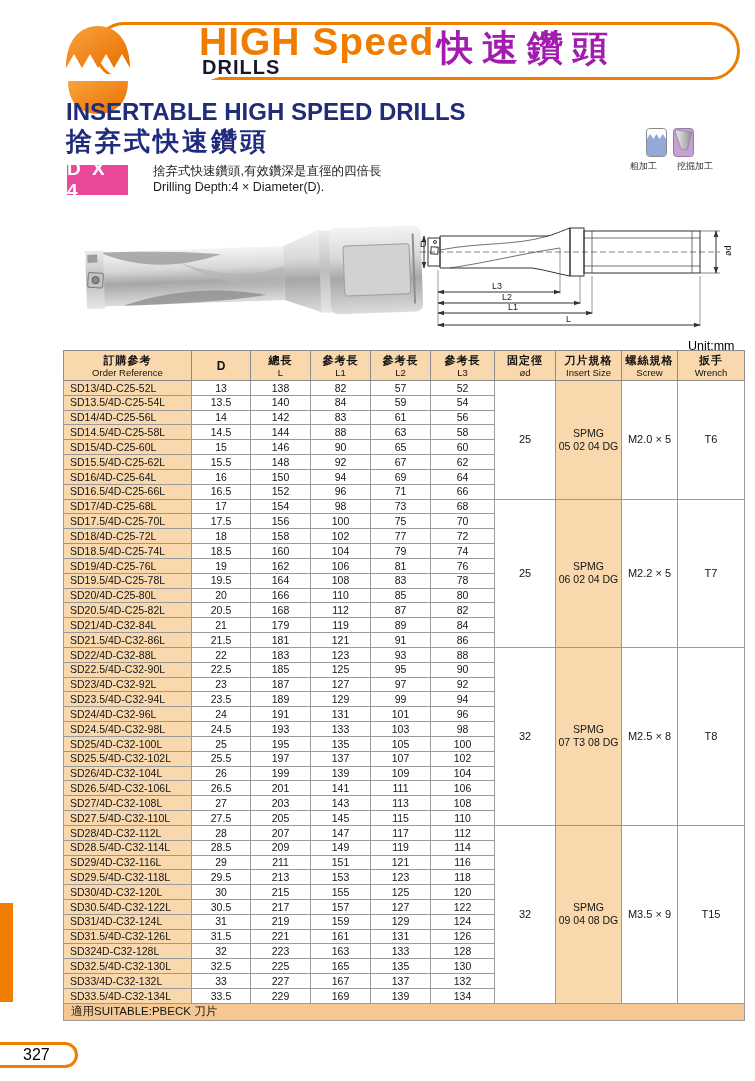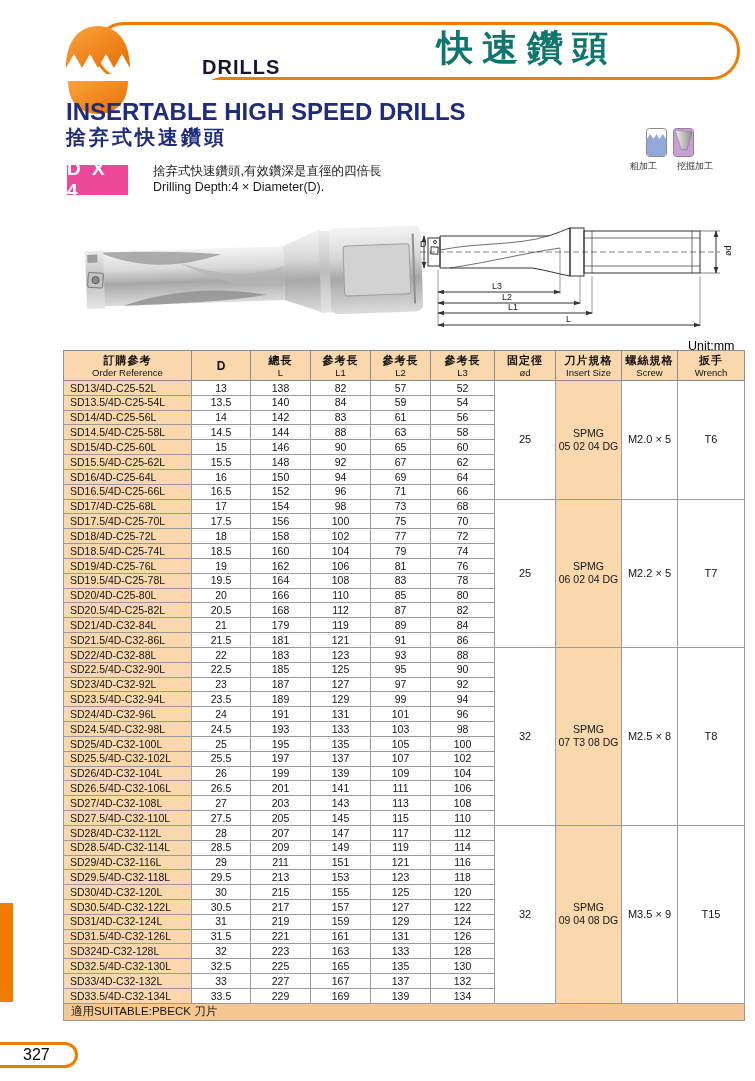--- a/index.html
+++ b/index.html
@@ -12,25 +12,25 @@
                    border:3px solid #ef7d00; border-radius:30px; }
   .banner-patch  { position:absolute; left:100px; top:74px; width:108px; height:10px; background:#fff; }
   .banner-taper  { position:absolute; left:208px; top:76px; width:0; height:0;
                    border-top:5px solid #fff; border-right:14px solid transparent; }
   .logo { position:absolute; left:58px; top:23px; width:80px; height:94px; }
   .brand-en { position:absolute; left:199px; top:20px; font-size:39px; font-weight:bold;
               color:#ef7d00; letter-spacing:1px; }
   .brand-sub { position:absolute; left:202px; top:56px; font-size:20px; font-weight:bold;
                color:#16162c; letter-spacing:1px; }
   .brand-zh { position:absolute; left:437px; top:24px; font-size:36px; font-weight:bold;
-              color:#0f766e; letter-spacing:9px; }
+              color:#a21caf; letter-spacing:9px; }
 
   
   .sec-title-en { position:absolute; left:66px; top:98px; font-size:24px; font-weight:bold; color:#1f2b7b; }
-  .sec-title-zh { position:absolute; left:66px; top:124px; font-size:20px; font-weight:bold;
+  .sec-title-zh { position:absolute; left:66px; top:124px; font-size:26px; font-weight:bold;
                   color:#1f2b7b; letter-spacing:3px; }
   .dx-badge { position:absolute; left:67px; top:165px; width:61px; height:30px; background:#ec4899;
               color:#fff; font-size:19px; font-weight:bold; letter-spacing:3px;
               display:flex; align-items:center; justify-content:center; }
   .dx-desc { position:absolute; left:153px; top:163px; font-size:12.5px; line-height:1.3; color:#1c1c1c; }
 
   
   .mach-icons { position:absolute; left:630px; top:128px; width:80px; }
   .mach-icon-row { display:flex; gap:6px; justify-content:center; }
   .micon { width:21px; height:29px; border-radius:3px; overflow:hidden; position:relative; }
@@ -82,20 +82,21 @@
     <defs>
       <linearGradient id="lg-o" x1="0" y1="0" x2="1" y2="1">
         <stop offset="0" stop-color="#f9a33e"></stop>
           <stop offset="1" stop-color="#e86f00"></stop>
       </linearGradient>
     </defs>
     <path fill="url(#lg-o)" d="M8,45 C8,17 22,3 40,3 C58,3 72,17 72,45 L64,31 L56,45 L48,31 L40,45 L32,31 L24,45 L16,31 L8,45 Z"></path>
     <path fill="url(#lg-o)" d="M10,58 L70,58 C70,79 58,91 40,91 C22,91 10,79 10,58 Z"></path>
   </svg>
 
+  <div class="brand-en">HIGH Speed</div>
   <div class="brand-sub">DRILLS</div>
   <div class="brand-zh">快速鑽頭</div>
 
   <div class="sec-title-en">INSERTABLE HIGH SPEED DRILLS</div>
   <div class="sec-title-zh">捨弃式快速鑽頭</div>
 
   <div class="dx-badge">D X 4</div>
   <div class="dx-desc">
     <div>捨弃式快速鑽頭,有效鑽深是直徑的四倍長</div>
     <div>Drilling Depth:4 × Diameter(D).</div>

